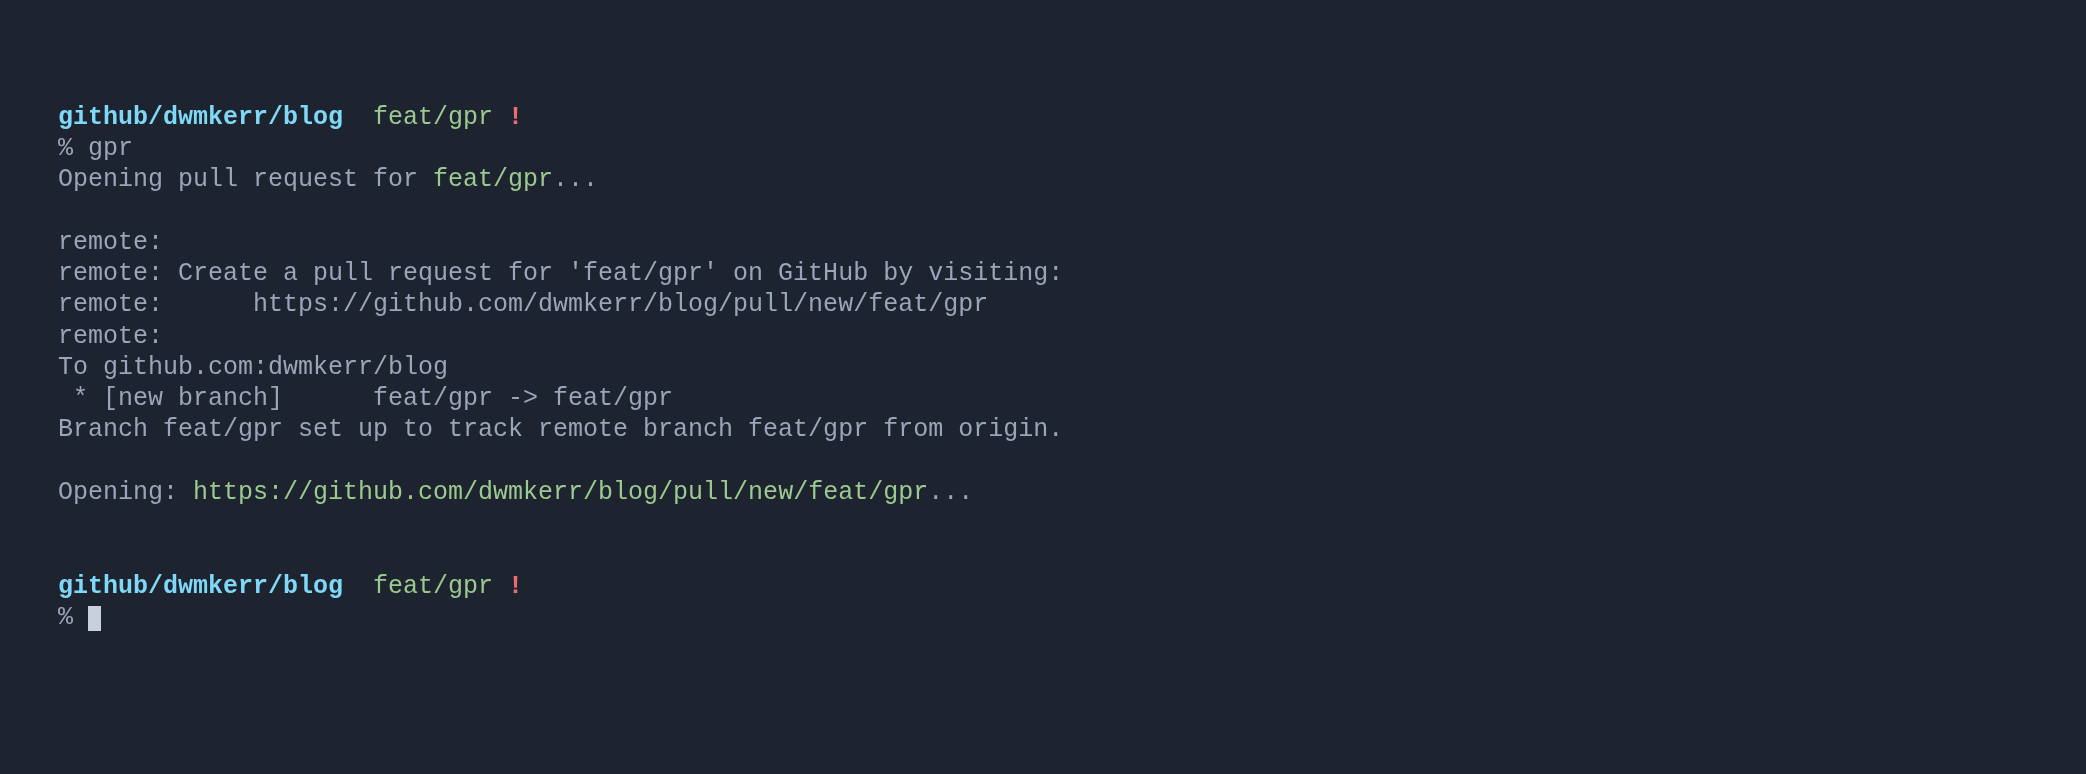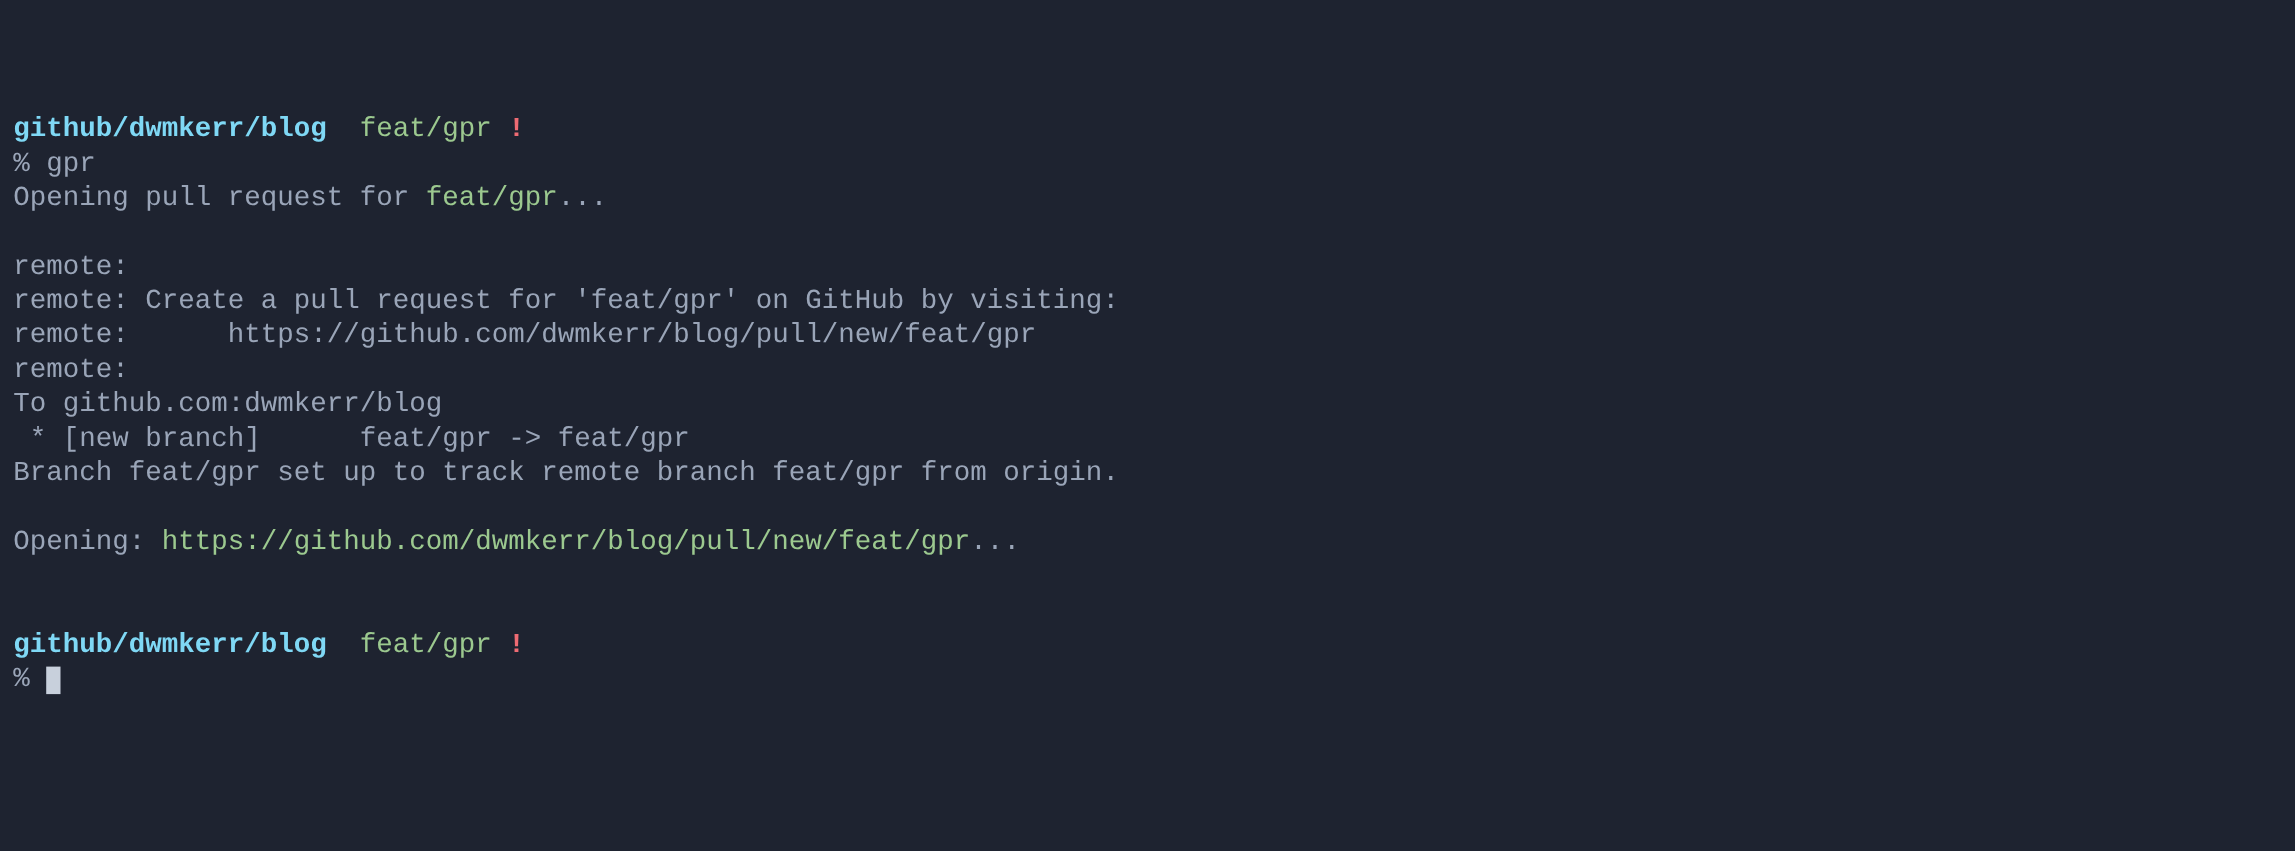--- a/index.html
+++ b/index.html
@@ -36,20 +36,21 @@
     .cursor {
       display: inline-block;
       width: 13px;
       height: 25px;
       background-color: #c8d0dc;
       vertical-align: text-bottom;
       margin-bottom: 1px;
     }
     .line {
       display: block;
+      margin-left: 46px;
     }
     .blank { display:block; height:1.25em; }
   </style>
 </head>
 <body>
 
 
 <div><span class="line"><span class="cyan-bold">github/dwmkerr/blog</span>  <span class="green">feat/gpr</span> <span class="red-bold">!</span></span><span class="line"><span class="dim">%</span> <span class="dim">gpr</span></span><span class="line"><span class="dim">Opening pull request for </span><span class="green">feat/gpr</span><span class="dim">...</span></span><span class="blank"></span><span class="line dim">remote:</span><span class="line dim">remote: Create a pull request for 'feat/gpr' on GitHub by visiting:</span><span class="line dim">remote:      https://github.com/dwmkerr/blog/pull/new/feat/gpr</span><span class="line dim">remote:</span><span class="line dim">To github.com:dwmkerr/blog</span><span class="line dim"> * [new branch]      feat/gpr -&gt; feat/gpr</span><span class="line dim">Branch feat/gpr set up to track remote branch feat/gpr from origin.</span><span class="blank"></span><span class="line"><span class="dim">Opening: </span><span class="green">https://github.com/dwmkerr/blog/pull/new/feat/gpr</span><span class="dim">...</span></span><span class="blank"></span><span class="blank"></span><span class="line"><span class="cyan-bold">github/dwmkerr/blog</span>  <span class="green">feat/gpr</span> <span class="red-bold">!</span></span><span class="line"><span class="dim">%</span> <span class="cursor"></span></span></div>
 
 

